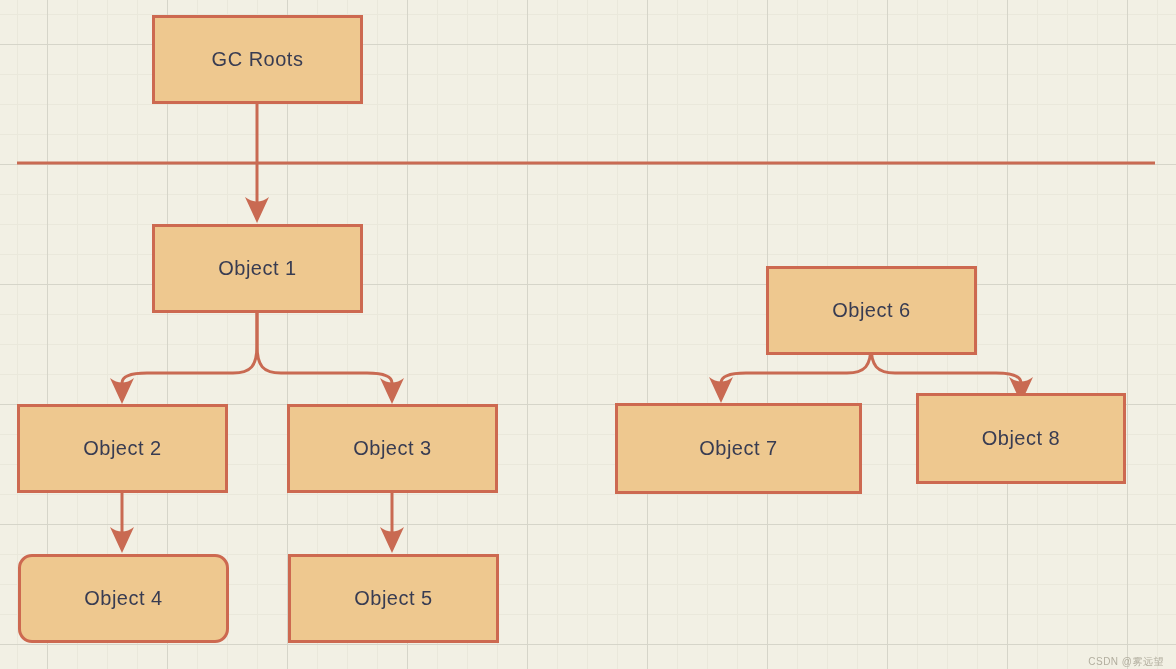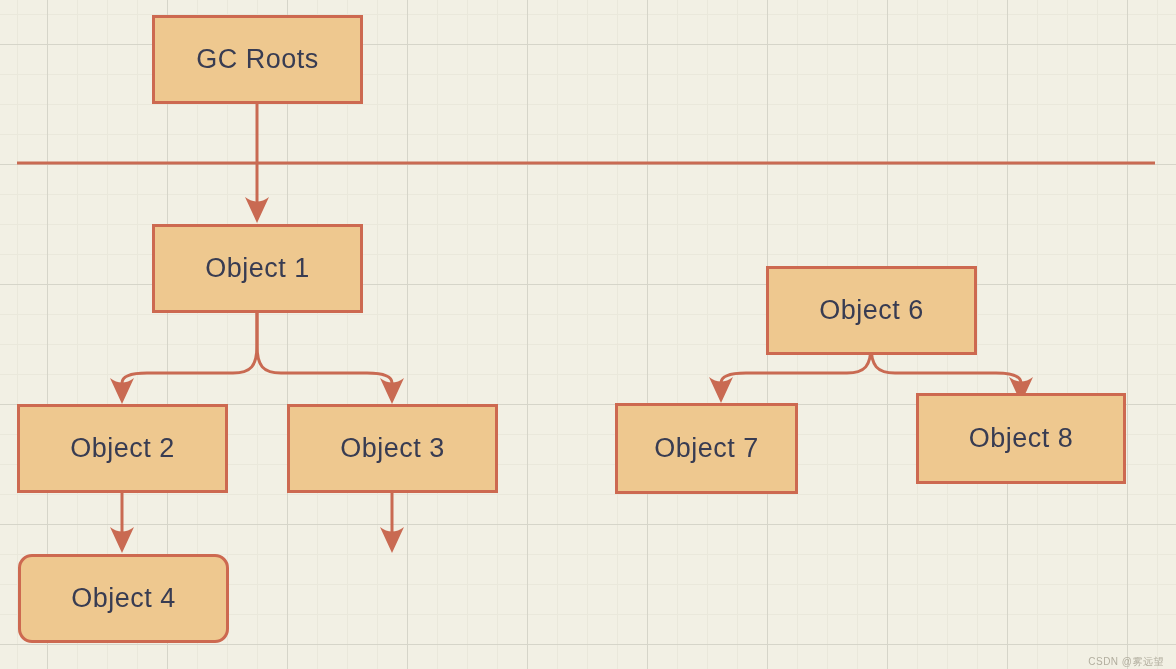--- a/index.html
+++ b/index.html
@@ -43,31 +43,31 @@
   .node {
     position: absolute;
     width: 211px;
     height: 89px;
     box-sizing: border-box;
     background: #eec88f;
     border: 3px solid #cd6950;
     display: flex;
     align-items: center;
     justify-content: center;
-    font-size: 27px;
+    font-size: 20px;
     letter-spacing: 0.5px;
     color: #383c52;
     white-space: nowrap;
   }
   .n-gcroots { left: 152px; top: 15px; }
   .n-obj1   { left: 152px; top: 224px; }
   .n-obj6   { left: 766px; top: 224px; margin-top: 42px; }
   .n-obj2   { left: 17px;  top: 404px; }
   .n-obj3   { left: 287px; top: 404px; }
-  .n-obj7   { left: 615px; top: 403px; width: 183px; height: 91px; }
+  .n-obj7   { left: 615px; top: 403px; width: 247px; height: 91px; }
   .n-obj8   { left: 916px; top: 393px; width: 210px; height: 91px; }
   .n-obj4   { left: 18px;  top: 554px; border-radius: 14px; }
   .n-obj5   { left: 288px; top: 554px; }
   .watermark {
     position: absolute;
     right: 12px;
     bottom: 0;
     font-size: 10px;
     color: #b2ae9f;
     letter-spacing: 0.5px;
@@ -119,16 +119,17 @@
   </svg>
 
   <div class="node n-gcroots">GC Roots</div>
   <div class="node n-obj1">Object 1</div>
   <div class="node n-obj6">Object 6</div>
   <div class="node n-obj2">Object 2</div>
   <div class="node n-obj3">Object 3</div>
   <div class="node n-obj7">Object 7</div>
   <div class="node n-obj8">Object 8</div>
   <div class="node n-obj4">Object 4</div>
+  <div class="node n-obj5">Object 5</div>
 
   <div class="watermark">CSDN @雾远望</div>
 
 </div>
 
 </body></html>

